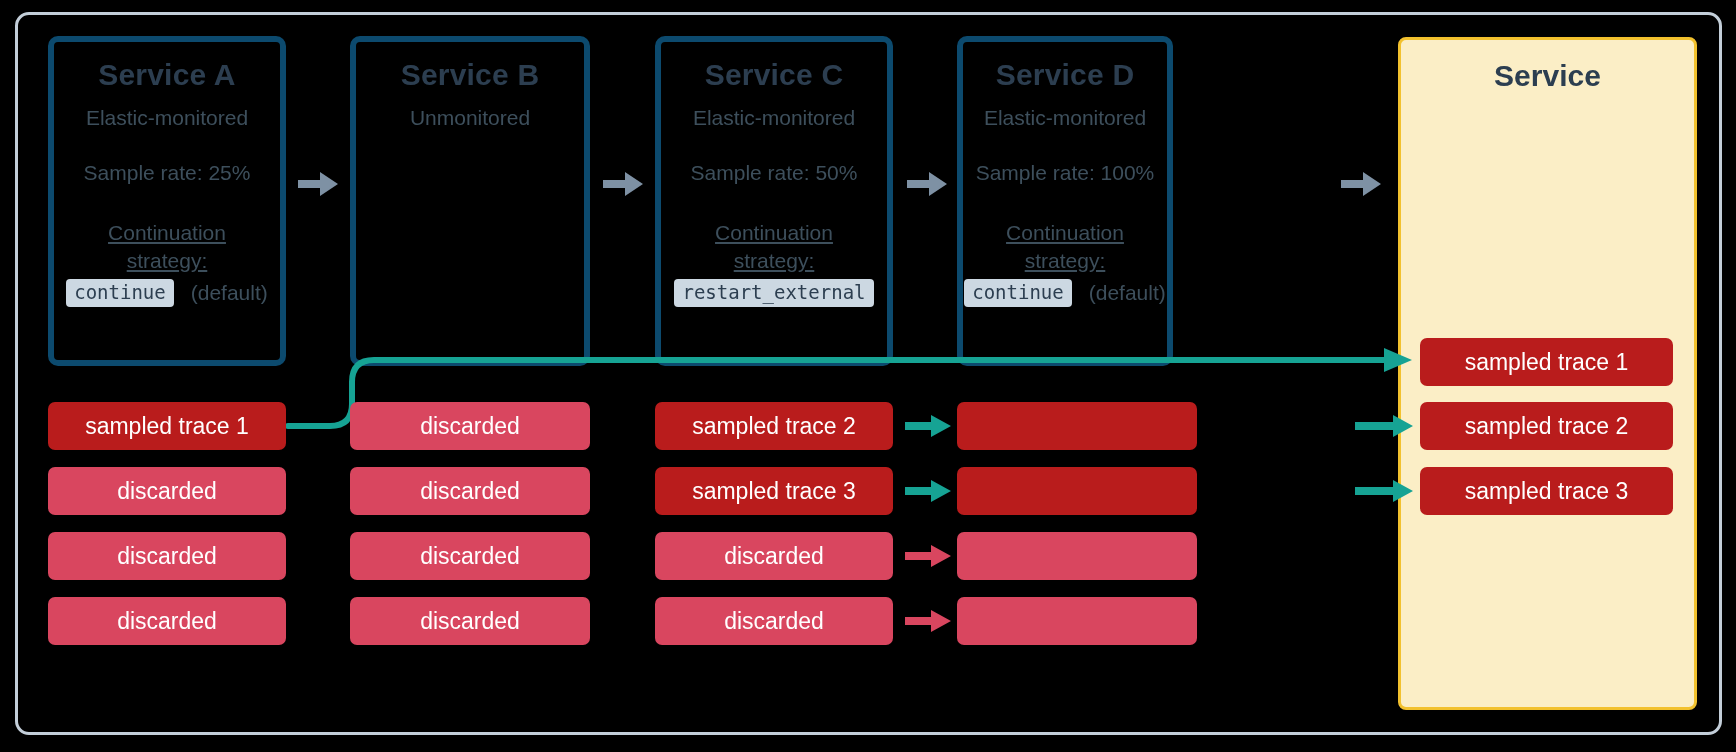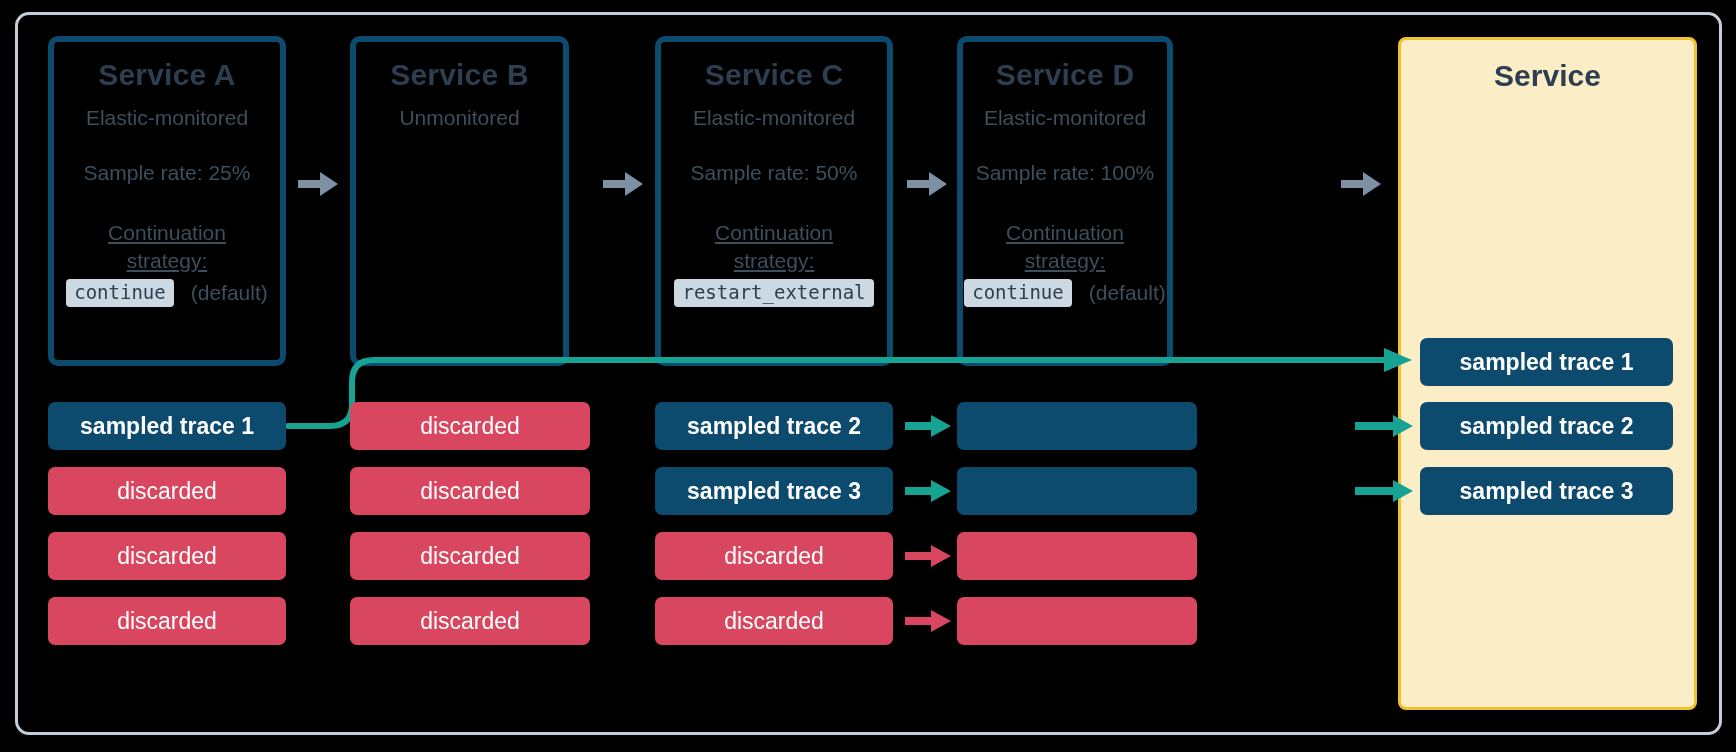--- a/index.html
+++ b/index.html
@@ -56,21 +56,21 @@
     position:absolute;top:19px;left:0;width:100%;text-align:center;
     font-size:30px;font-weight:bold;color:#2c3e50;
   }
 
   
   .pill{
     position:absolute;height:48px;border-radius:7px;
     display:flex;align-items:center;justify-content:center;
     color:#ffffff;font-size:23px;line-height:1;
   }
-  .pill.teal{background:#0c4a6e;font-weight:bold;}
+  .pill.teal{background:#b91c1c;}
   .pill.red{background:#d9465f;}
 
   
   .row-arrow{position:absolute;width:46px;height:22px;}
 
   
   .curve-svg{position:absolute;left:0;top:0;width:1736px;height:752px;pointer-events:none;}
 </style>
 </head>
 <body>
@@ -87,21 +87,21 @@
     <span class="default-note">(default)</span>
   </div>
 </div>
 
 <div class="gray-arrow" style="left:298px;">
   <svg width="40" height="24" viewBox="0 0 40 24">
       <path d="M0 8 H22 V0 L40 12 L22 24 V16 H0 Z" fill="#7e91a4"></path>
     </svg>
 </div>
 
-<div class="svc-box" style="left:350px;width:219px;">
+<div class="svc-box" style="left:350px;width:240px;">
   <div class="svc-title">Service B</div>
   <div class="svc-sub">Unmonitored</div>
 </div>
 
 <div class="gray-arrow" style="left:603px;">
   <svg width="40" height="24" viewBox="0 0 40 24">
       <path d="M0 8 H22 V0 L40 12 L22 24 V16 H0 Z" fill="#7e91a4"></path>
     </svg>
 </div>
 

